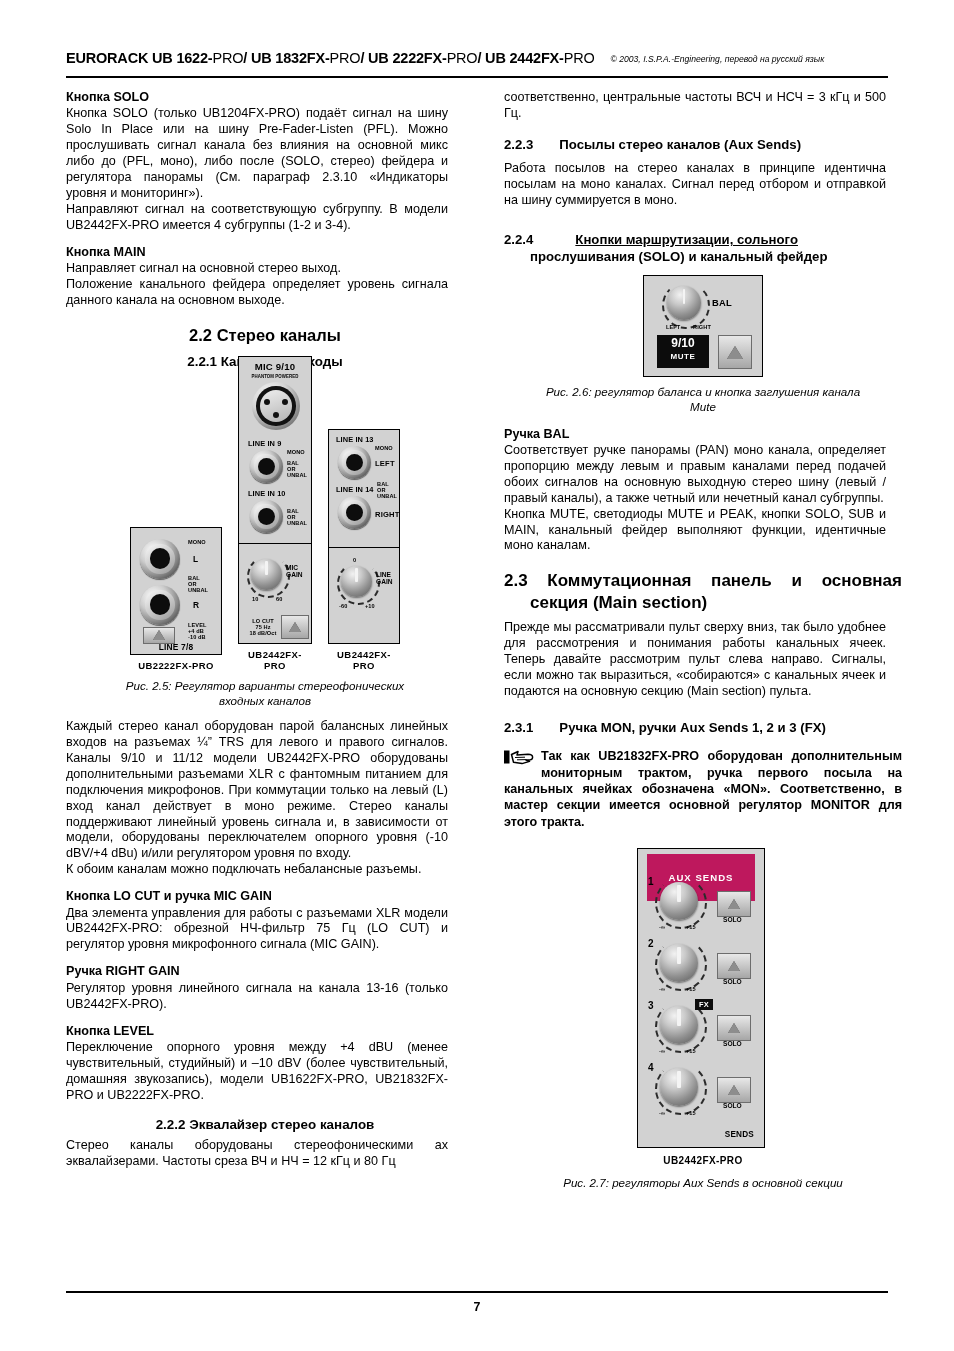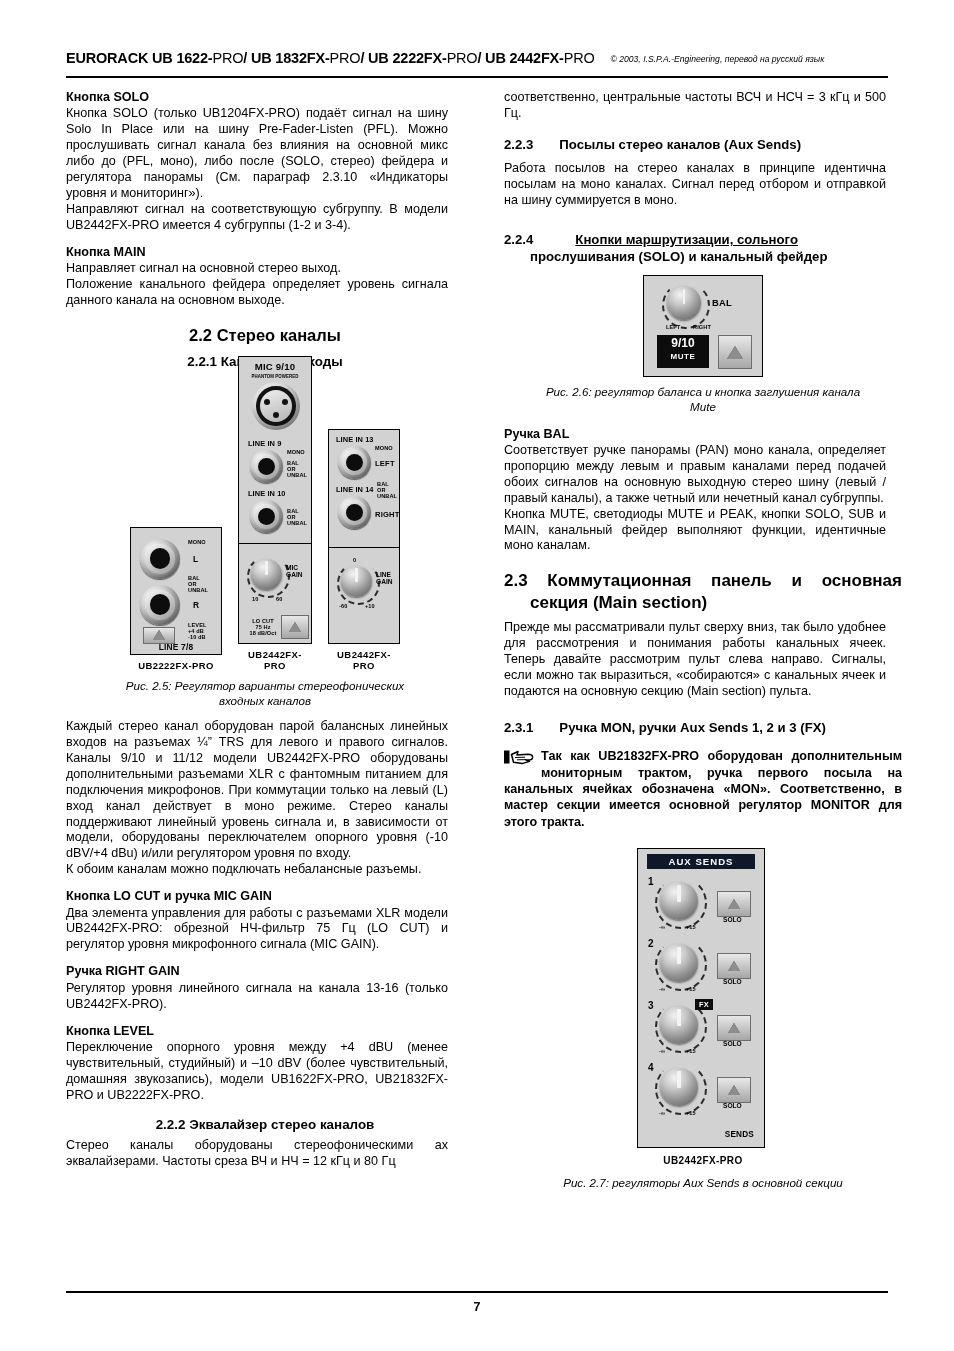--- a/index.html
+++ b/index.html
@@ -85,22 +85,22 @@
         display:flex;align-items:center;justify-content:center;}
   .tri-btn i{display:block;width:0;height:0;border-left:8px solid transparent;
         border-right:8px solid transparent;border-bottom:13px solid #8d8d8d;
         filter:drop-shadow(0 0 0.5px #444);}
   .tri-btn i.sm{border-left-width:6px;border-right-width:6px;border-bottom-width:10px;}
 
   .tiny{font-size:5.6px;font-weight:700;line-height:1.05;letter-spacing:.1px;}
   .tiny2{font-size:6.6px;font-weight:700;line-height:1.05;}
   .lbl7{font-size:7.4px;font-weight:700;letter-spacing:.1px;}
   .lbl8{font-size:8.4px;font-weight:700;letter-spacing:.2px;}
-  .hdr-black{background:#0f172a;color:#fff;font-size:9.6px;font-weight:700;text-align:center;
-        letter-spacing:1px;padding:2px 0;}
+  .hdr-black{background:#be185d;color:#fff;font-size:9.6px;font-weight:700;text-align:center;
+        letter-spacing:1px;padding:18px 0;}
 
   .sep{position:absolute;left:0;width:100%;height:1.5px;background:#000;}
 
   
   .fig26{width:120px;height:102px;}
   
   .fig27{width:128px;height:300px;}
 
   
   .foot-rule{position:absolute;left:66px;top:1291px;width:822px;height:1.6px;background:#000;}

